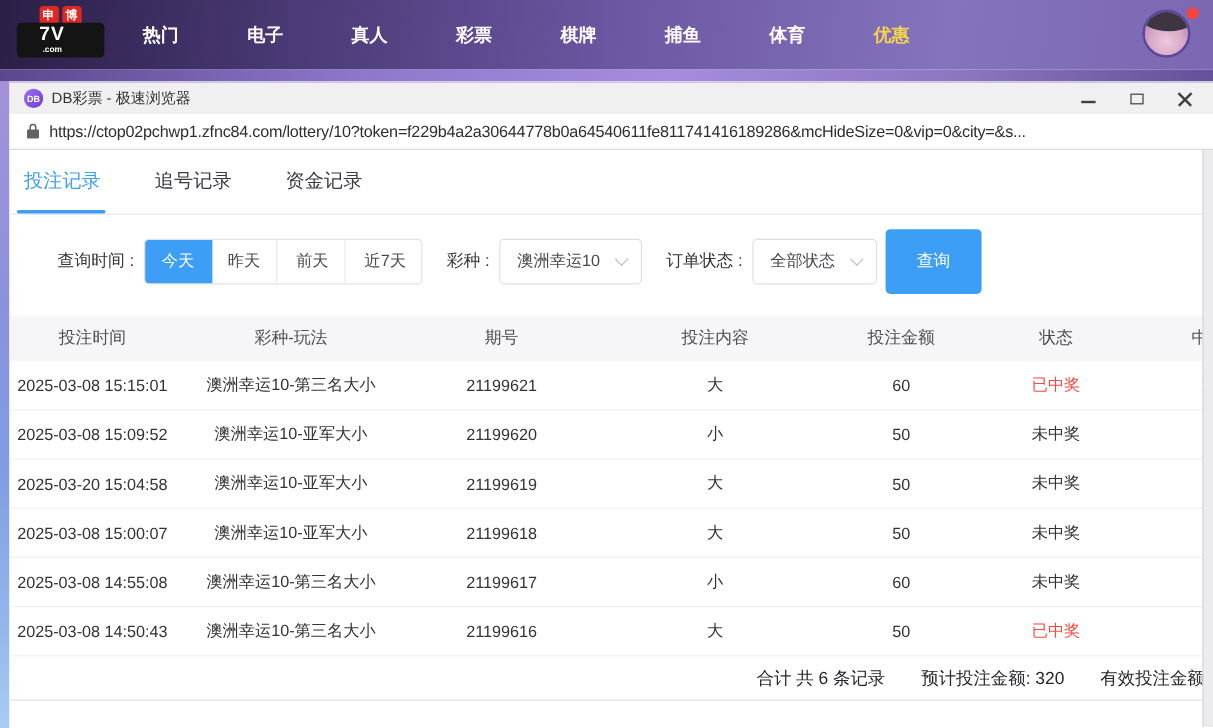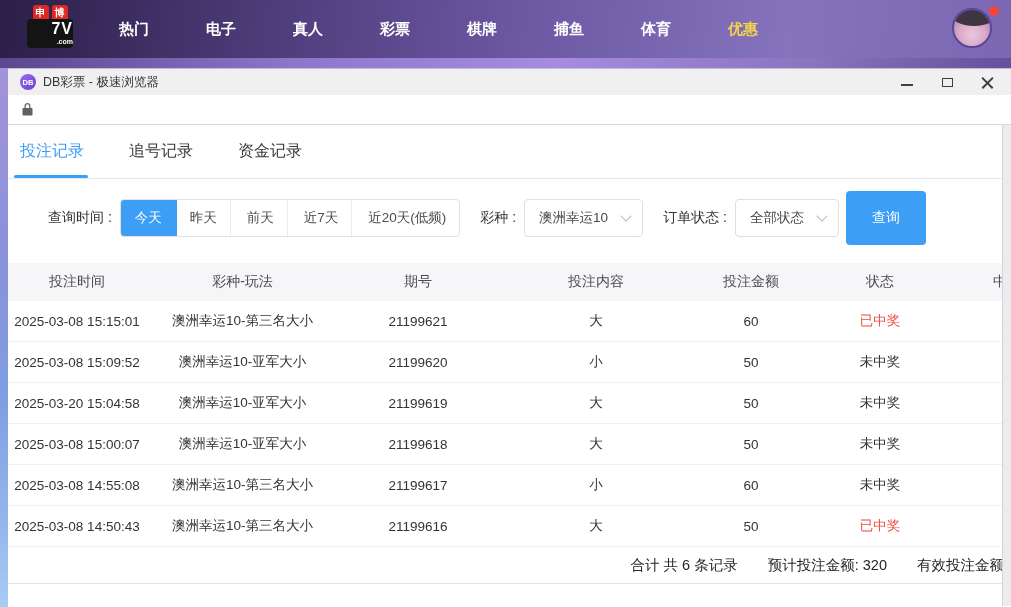--- a/index.html
+++ b/index.html
@@ -6,22 +6,22 @@
   body{font-family:"Liberation Sans","DejaVu Sans",sans-serif;}
   #stage{position:relative;width:1011px;height:607px;overflow:hidden;background:#fff;}
 
   
   .site-nav{position:absolute;left:0;top:0;width:1011px;height:58px;
     background:linear-gradient(95deg,#2b1f48 0%,#473771 22%,#6a56a1 50%,#8573bd 78%,#7b67b2 100%);}
   .logo{position:absolute;left:26px;top:5px;width:48px;display:flex;flex-direction:column;align-items:center;}
   .logo-badges{display:flex;gap:3px;margin-bottom:-2px;}
   .logo-badge{width:16px;height:16px;background:#e02823;border-radius:3px;color:#fff;
     font-size:10px;font-weight:bold;display:flex;align-items:center;justify-content:center;}
-  .logo-box{width:46px;background:#141414;border-radius:4px;color:#fff;text-align:right;
-    padding:2px 0 3px 0;line-height:1;}
+  .logo-box{width:60px;background:#141414;border-radius:4px;color:#fff;text-align:center;
+    padding:2px 13px 3px 0;line-height:1;}
   .logo-main{font-size:16px;font-weight:bold;letter-spacing:1px;}
   .logo-suffix{font-size:7px;font-weight:bold;margin-top:1px;}
   .nav-items{position:absolute;left:92px;top:0;height:58px;display:flex;align-items:center;gap:30px;}
   .nav-item{color:#fff;font-size:15px;font-weight:bold;width:30px;text-align:center;cursor:pointer;margin-left:27px;}
   .nav-item.hl{color:#f5d44c;}
   .avatar{position:absolute;left:952px;top:8px;width:40px;height:40px;border-radius:50%;
     border:2px solid #5c4699;box-sizing:border-box;overflow:hidden;
     background:radial-gradient(circle at 50% 68%,#ecc8da 0%,#d8a8c8 45%,#b487b8 75%,#8a6898 100%);}
   .avatar-hair{position:absolute;left:-4px;top:-10px;width:48px;height:26px;border-radius:50%;background:#3d3542;}
   .notif-dot{position:absolute;left:989px;top:6px;width:10px;height:10px;border-radius:50%;background:#f5453d;}
@@ -146,40 +146,40 @@
           </div>
       </div>
     </div>
 
     <div class="urlbar">
       <span class="lock">
         <svg width="11" height="13" viewBox="0 0 11 13">
             <path fill="#5f6368" d="M5.5 0C3.8 0 2.5 1.3 2.5 3v2H1.6C.9 5 .5 5.5.5 6.1v5.3c0 .6.4 1.1 1.1 1.1h7.8c.7 0 1.1-.5 1.1-1.1V6.1C10.5 5.5 10.1 5 9.4 5H8.5V3C8.5 1.3 7.2 0 5.5 0zm0 1.3c1 0 1.7.7 1.7 1.7v2H3.8V3c0-1 .7-1.7 1.7-1.7z"></path>
           </svg>
       </span>
+      <div class="url-text">https://ctop02pchwp1.zfnc84.com/lottery/10?token=f229b4a2a30644778b0a64540611fe811741416189286&amp;mcHideSize=0&amp;vip=0&amp;city=&amp;s...</div>
     </div>
 
     <div class="content">
       <div class="vscrollbar"></div>
 
       <div class="tabs">
         <div class="tab active">投注记录</div>
         <div class="tab">追号记录</div>
         <div class="tab">资金记录</div>
         <div class="tab-underline"></div>
       </div>
 
       <div class="filters">
         <span class="flabel first">查询时间 :</span>
         <div class="btn-group">
           <div class="bg-item active">今天</div>
           <div class="bg-item">昨天</div>
           <div class="bg-item sep">前天</div>
           <div class="bg-item sep">近7天</div>
-          <div class="bg-item sep">近20天(低频)</div>
         </div>
         <span class="flabel">彩种 :</span>
         <div class="select">
           <span>澳洲幸运10</span>
           <span class="chev"></span>
         </div>
         <span class="flabel">订单状态 :</span>
         <div class="select">
           <span>全部状态</span>
           <span class="chev"></span>

